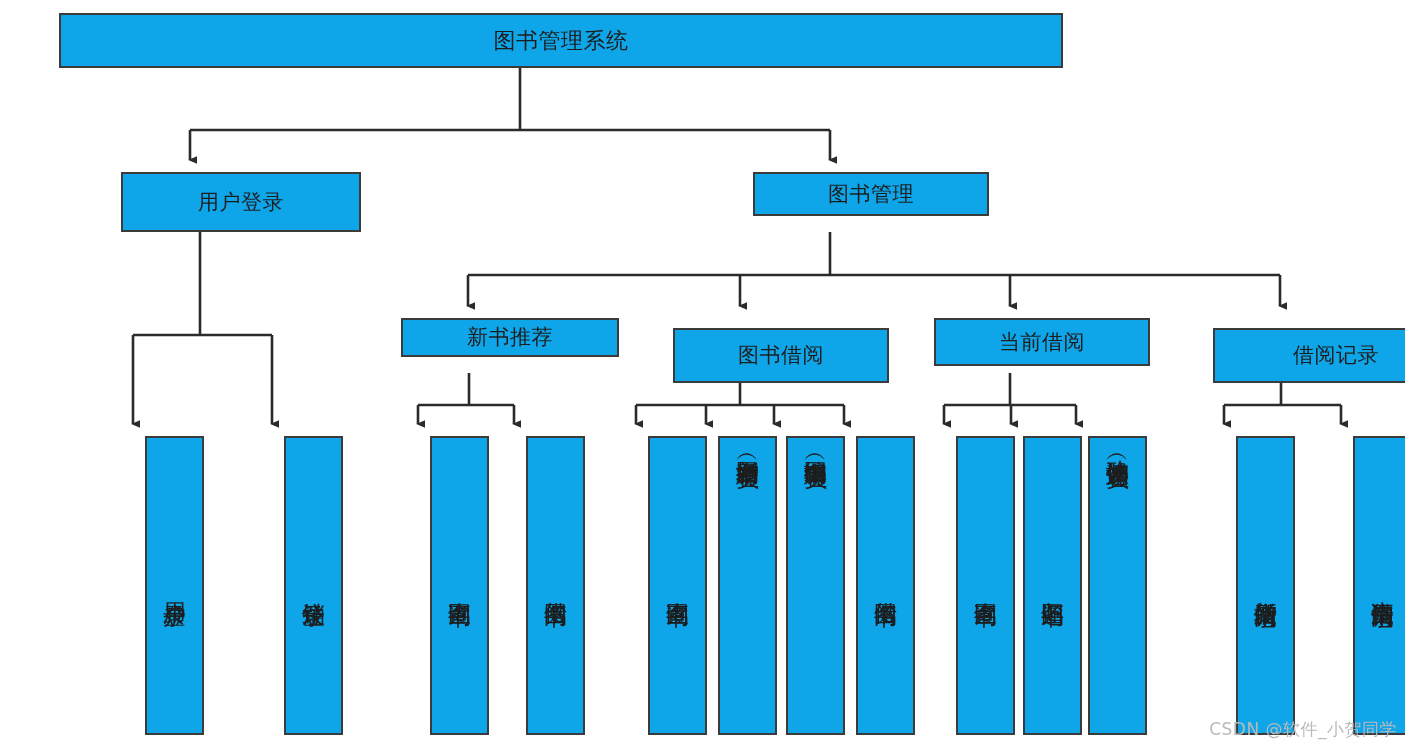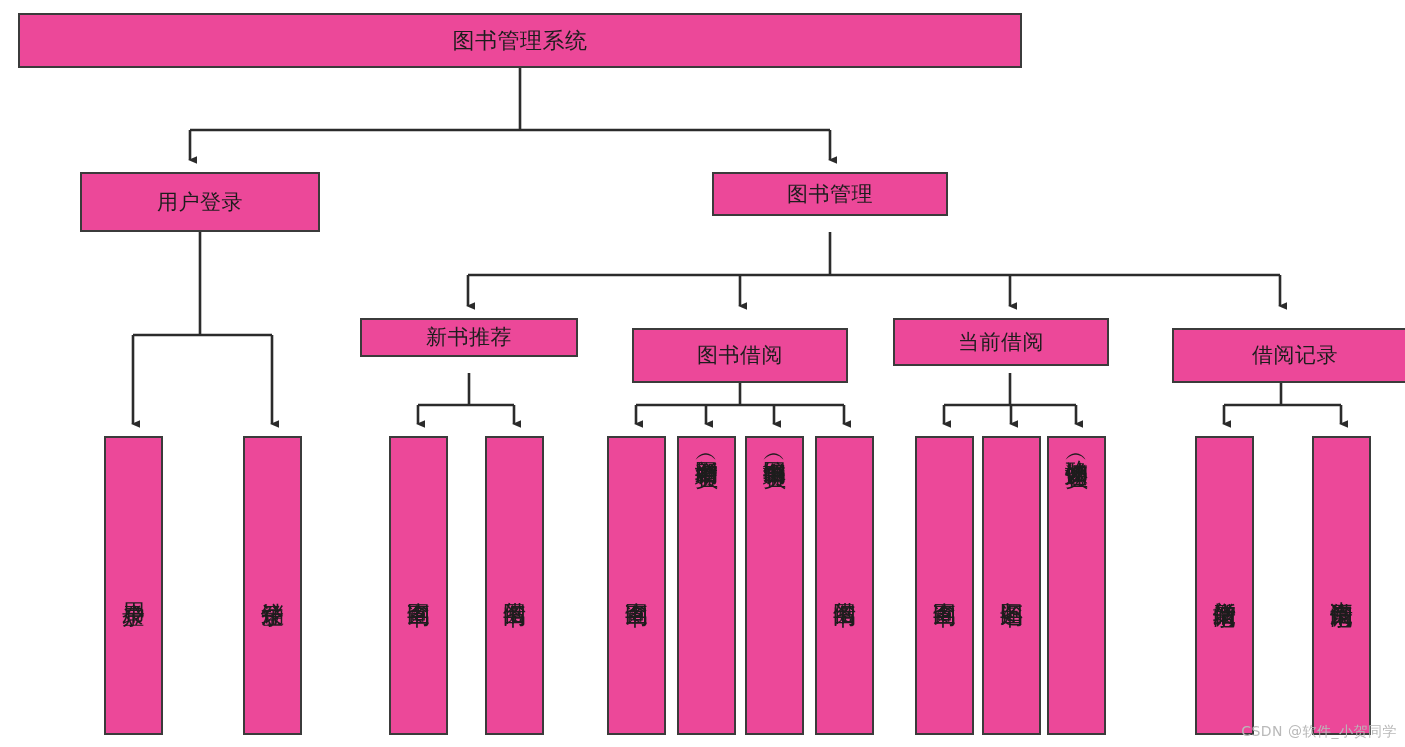--- a/index.html
+++ b/index.html
@@ -22,25 +22,26 @@
     left: 0;
     top: 0;
     width: 1405px;
     height: 747px;
     pointer-events: none;
   }
   .node {
     position: absolute;
     box-sizing: border-box;
     border: 2px solid #3b3b3b;
-    background: #ec4899;
+    background: #0ea5e9;
     display: flex;
     align-items: center;
     justify-content: center;
     color: #1d1d1d;
+    margin-left: 41px;
   }
   .node .label {
     display: block;
     text-align: center;
     line-height: 1.06;
   }
   .node.horiz .label {
     font-size: 21px;
     letter-spacing: 0.5px;
     white-space: nowrap;
@@ -62,21 +63,21 @@
     white-space: nowrap;
   }
   .node.vert.centered {
     align-items: center;
     padding-top: 0;
   }
   .watermark {
     position: absolute;
     right: 8px;
     bottom: 6px;
-    font-size: 14px;
+    font-size: 17px;
     color: #b9b9b9;
     white-space: nowrap;
     letter-spacing: 0.5px;
   }
 </style>
 </head>
 <body>
 
 <div id="canvas">
 

